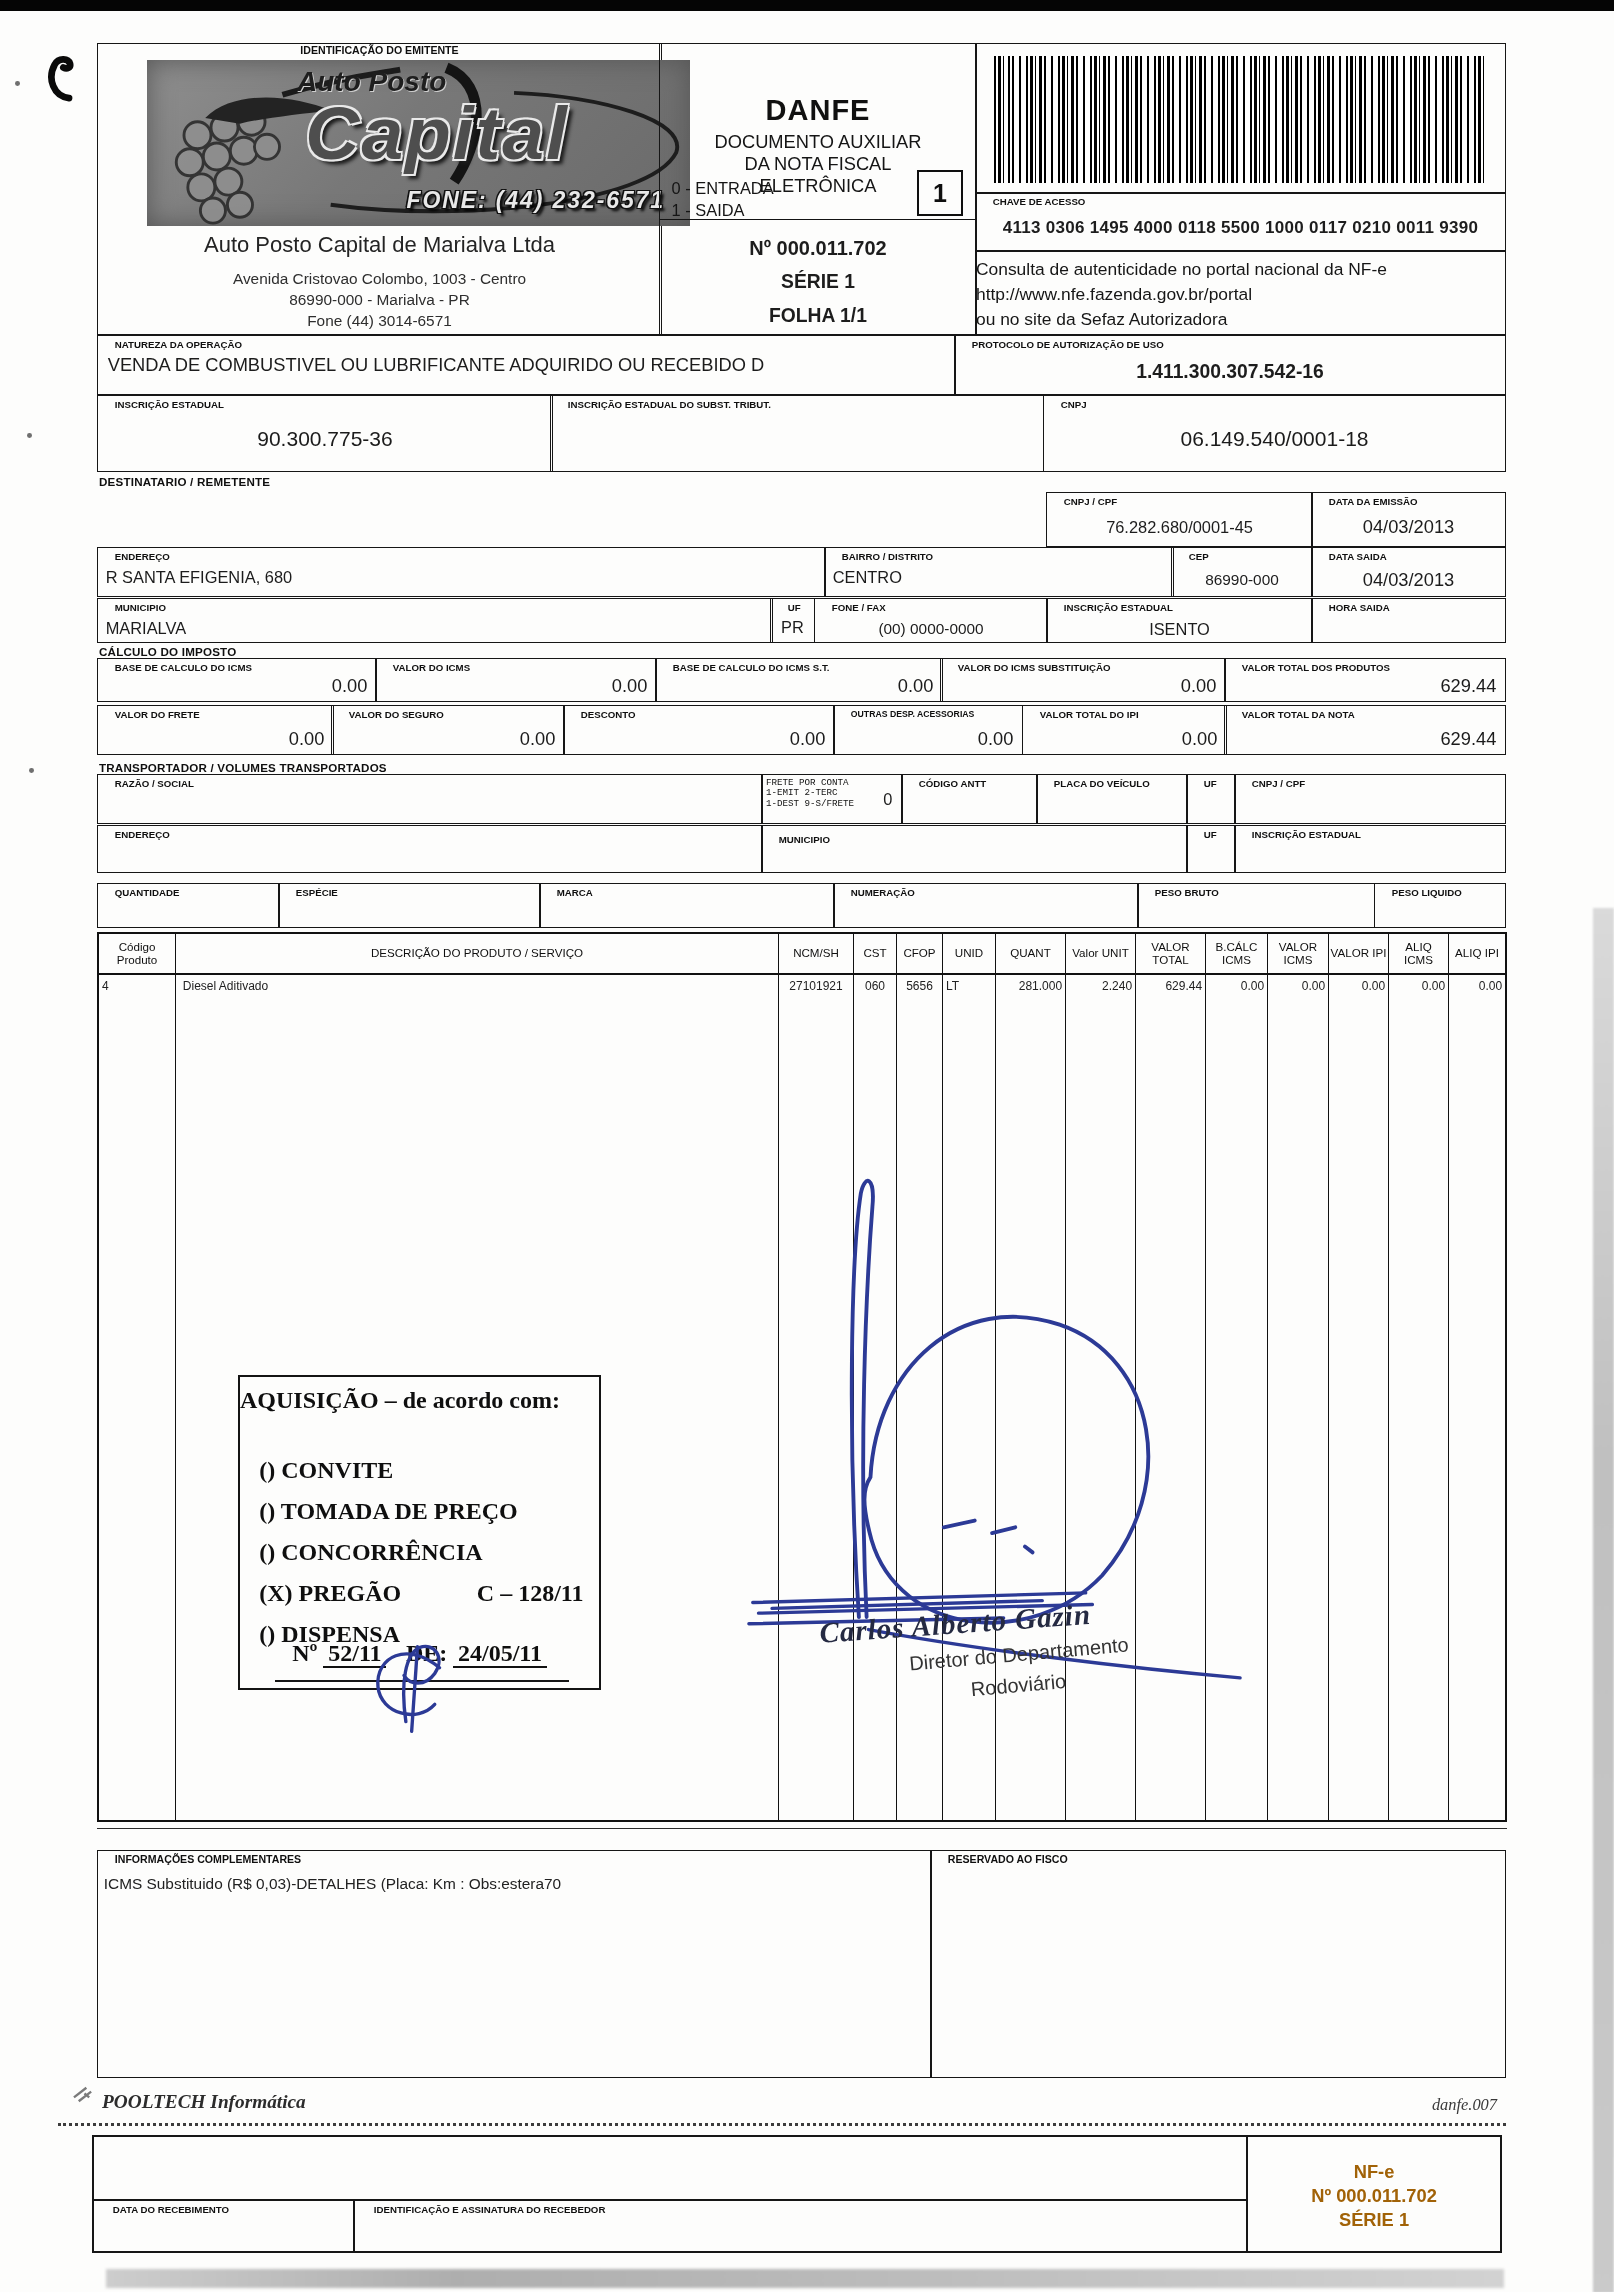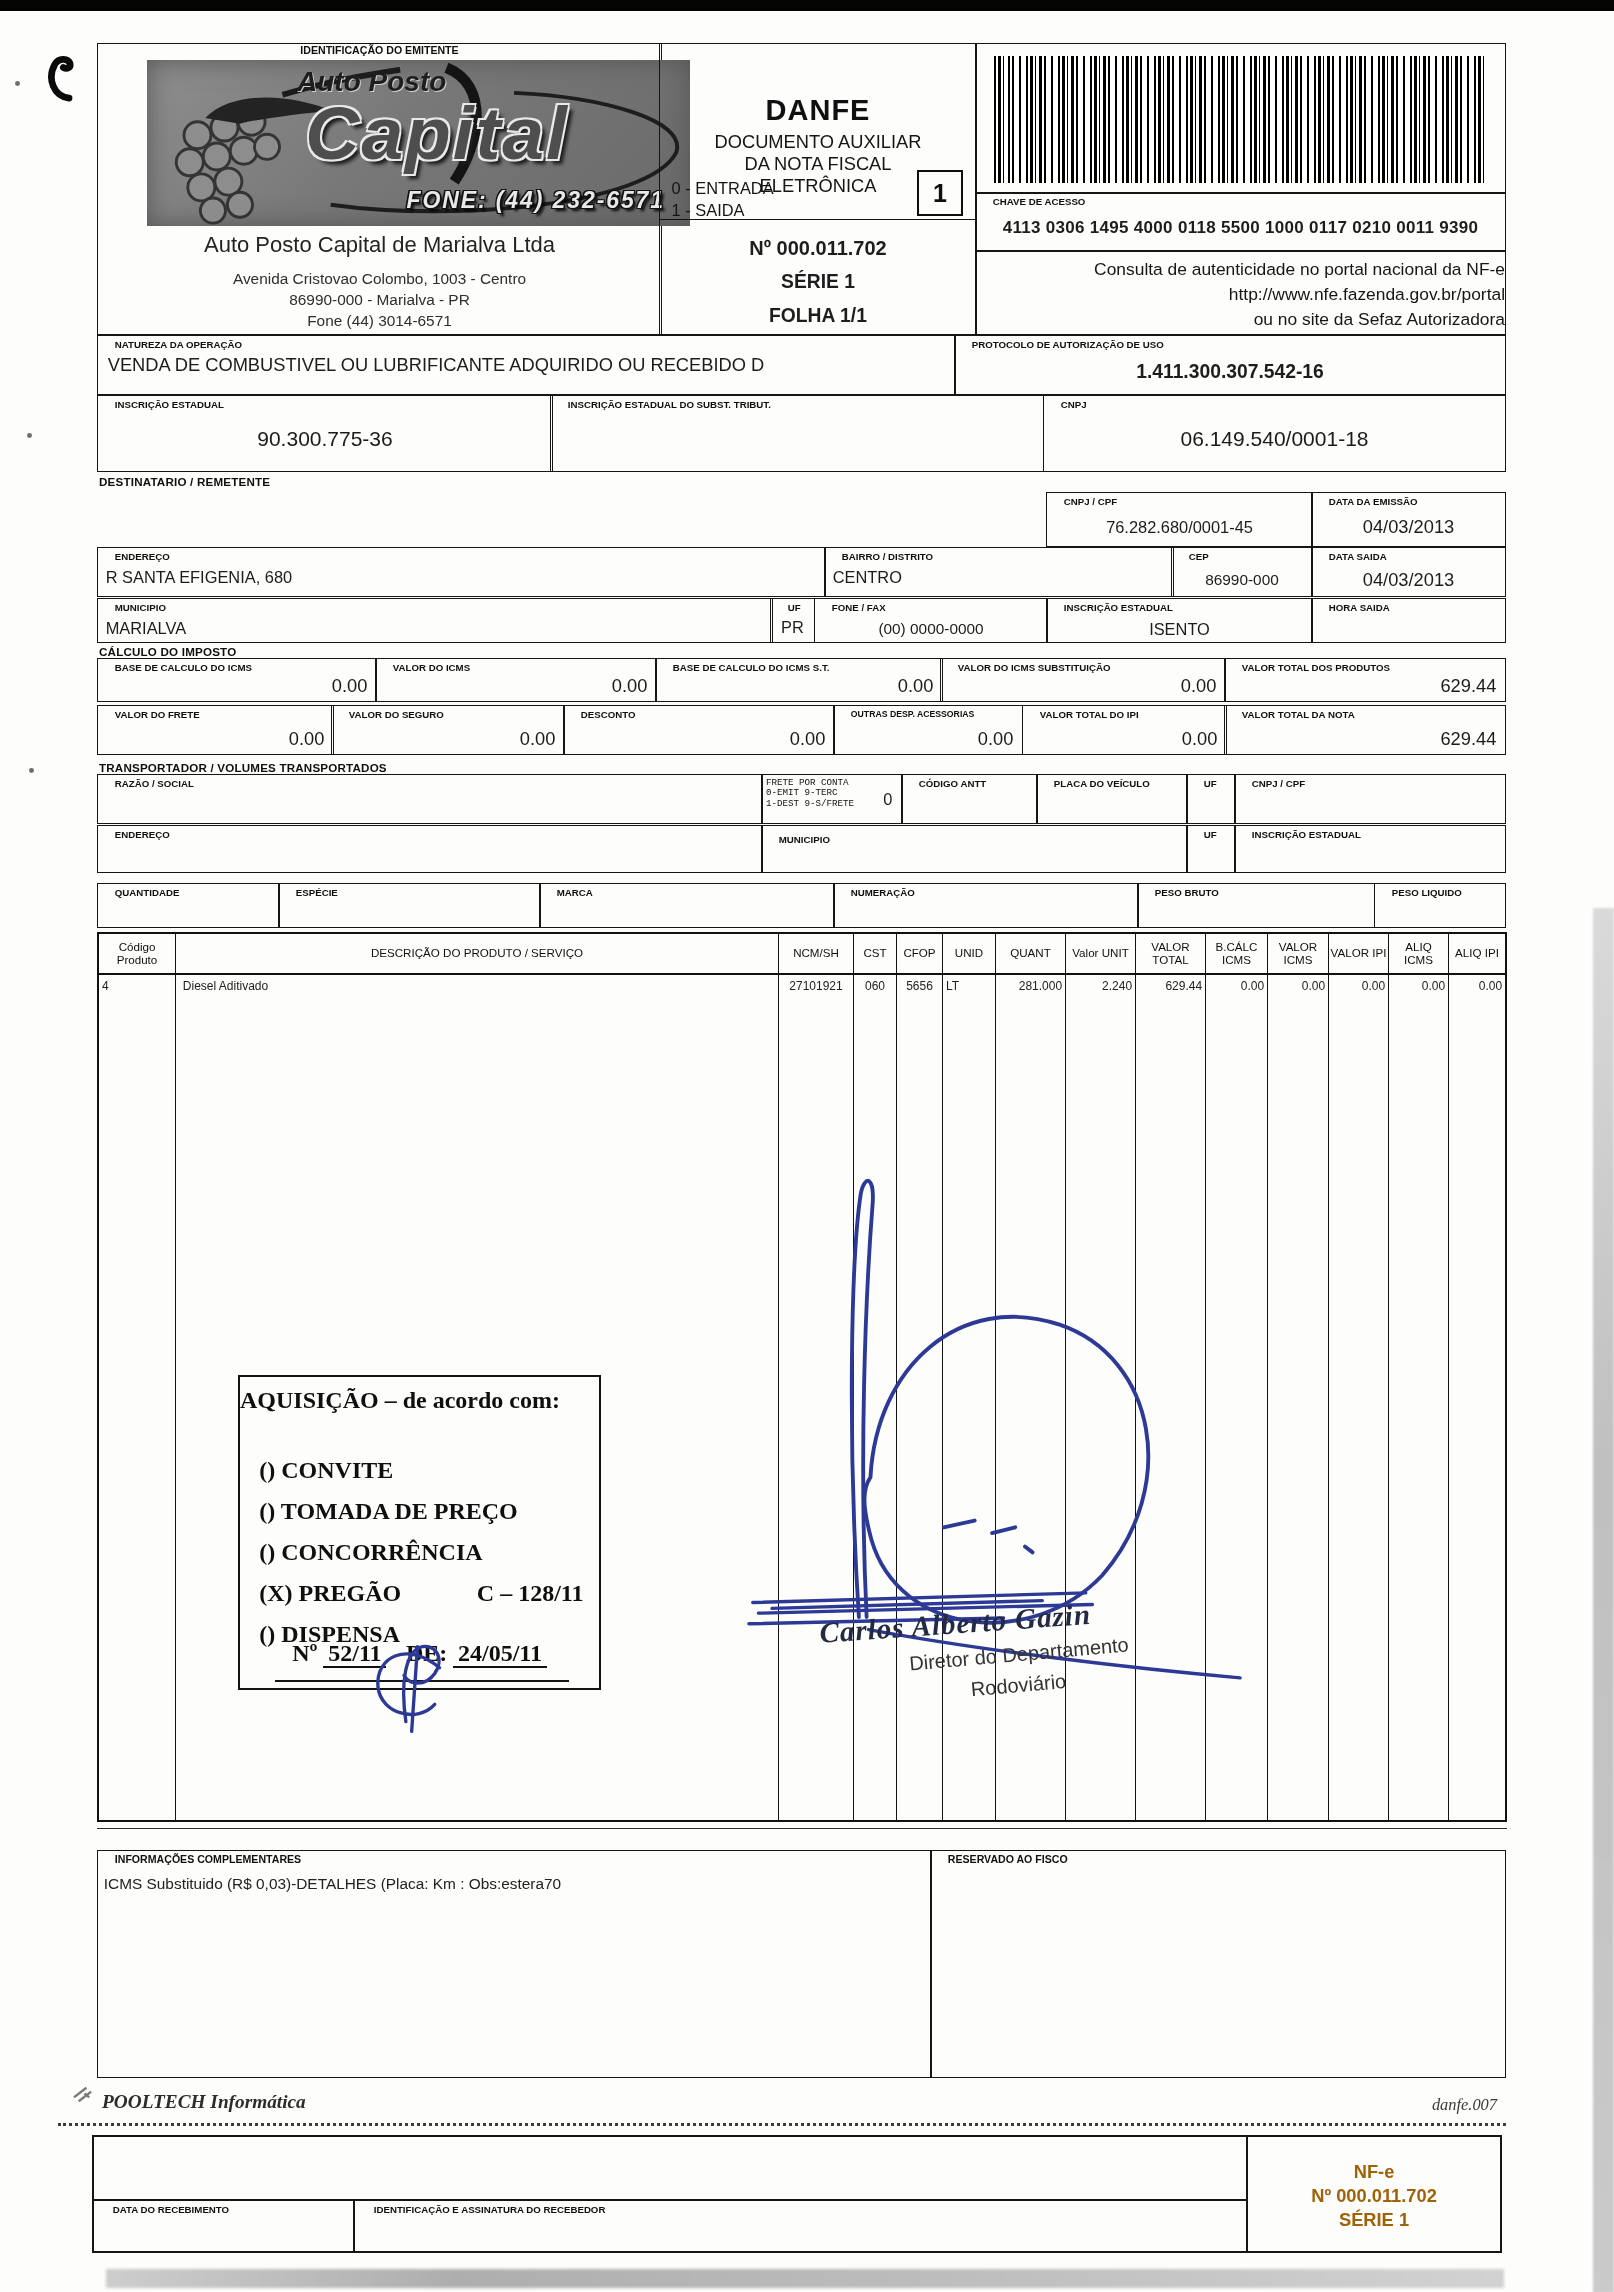--- a/index.html
+++ b/index.html
@@ -148,21 +148,21 @@
   </div>
   <div class="tipobox">1</div>
 
   <div class="fb" style="left:975px;top:43px;width:531px;height:151px"></div>
   <div class="barcode"></div>
   <div class="fb" style="left:975px;top:192px;width:531px;height:60px">
     <div class="lbl">CHAVE DE ACESSO</div>
     <div class="vcen" style="top:25px;font:700 17px 'Liberation Sans',sans-serif;letter-spacing:0.3px">4113 0306 1495 4000 0118 5500 1000 0117 0210 0011 9390</div>
   </div>
   <div class="fb" style="left:975px;top:250px;width:531px;height:85px">
-    <div style="text-align:right;font:400 17.4px/25px 'Liberation Sans',sans-serif;color:#161616;padding-top:5.8px">
+    <div style="text-align:left;font:400 17.4px/25px 'Liberation Sans',sans-serif;color:#161616;padding-top:5.8px">
       <div>Consulta de autenticidade no portal nacional da NF-e</div>
       <div>http://www.nfe.fazenda.gov.br/portal</div>
       <div>ou no site da Sefaz Autorizadora</div>
     </div>
   </div>
 
   <div class="fb" style="left:97px;top:335px;width:859px;height:60px">
     <div class="lbl">NATUREZA DA OPERAÇÃO</div>
     <div class="v19">VENDA DE COMBUSTIVEL OU LUBRIFICANTE ADQUIRIDO OU RECEBIDO D</div>
   </div>
@@ -276,21 +276,21 @@
     <div class="vr19">629.44</div>
   </div>
 
   <div class="sect" style="left:99px;top:761px">TRANSPORTADOR / VOLUMES TRANSPORTADOS</div>
   <div class="fb" style="left:97px;top:774px;width:666px;height:50px">
     <div class="lbl">RAZÃO / SOCIAL</div>
   </div>
   <div class="fb" style="left:761px;top:774px;width:142px;height:50px">
     <div style="font:400 9.2px/10.6px 'Liberation Mono',monospace;color:#111;padding:2.9px 0 0 3.9px">
       <div>FRETE POR CONTA</div>
-      <div>0-EMIT 9-TERC</div>
+      <div>1-EMIT 2-TERC</div>
       <div>1-DEST 9-S/FRETE</div>
     </div>
     <div style="position:absolute;right:9.7px;top:15.4px;font:400 16.4px 'Liberation Sans',sans-serif">0</div>
   </div>
   <div class="fb" style="left:901px;top:774px;width:137px;height:50px">
     <div class="lbl">CÓDIGO ANTT</div>
   </div>
   <div class="fb" style="left:1036px;top:774px;width:152px;height:50px">
     <div class="lbl">PLACA DO VEÍCULO</div>
   </div>

